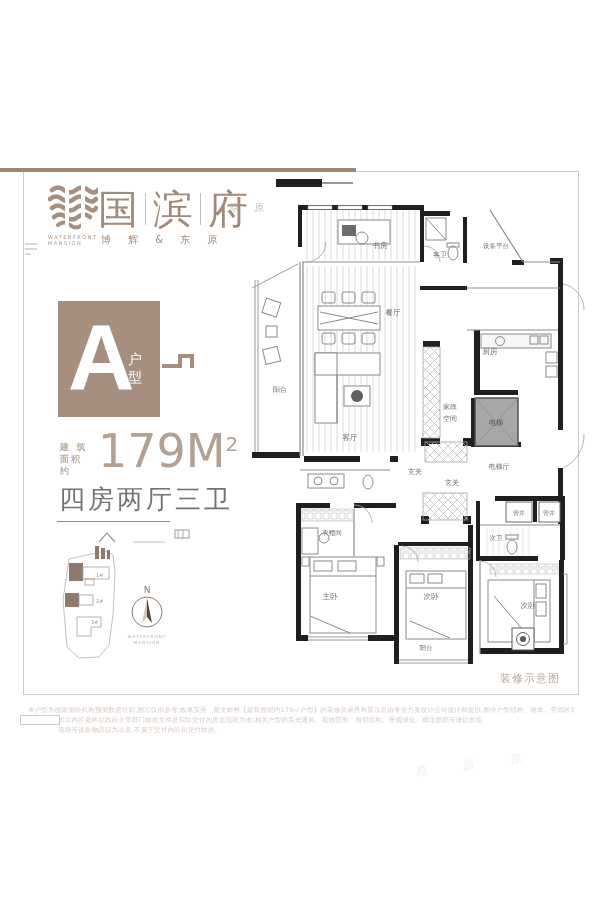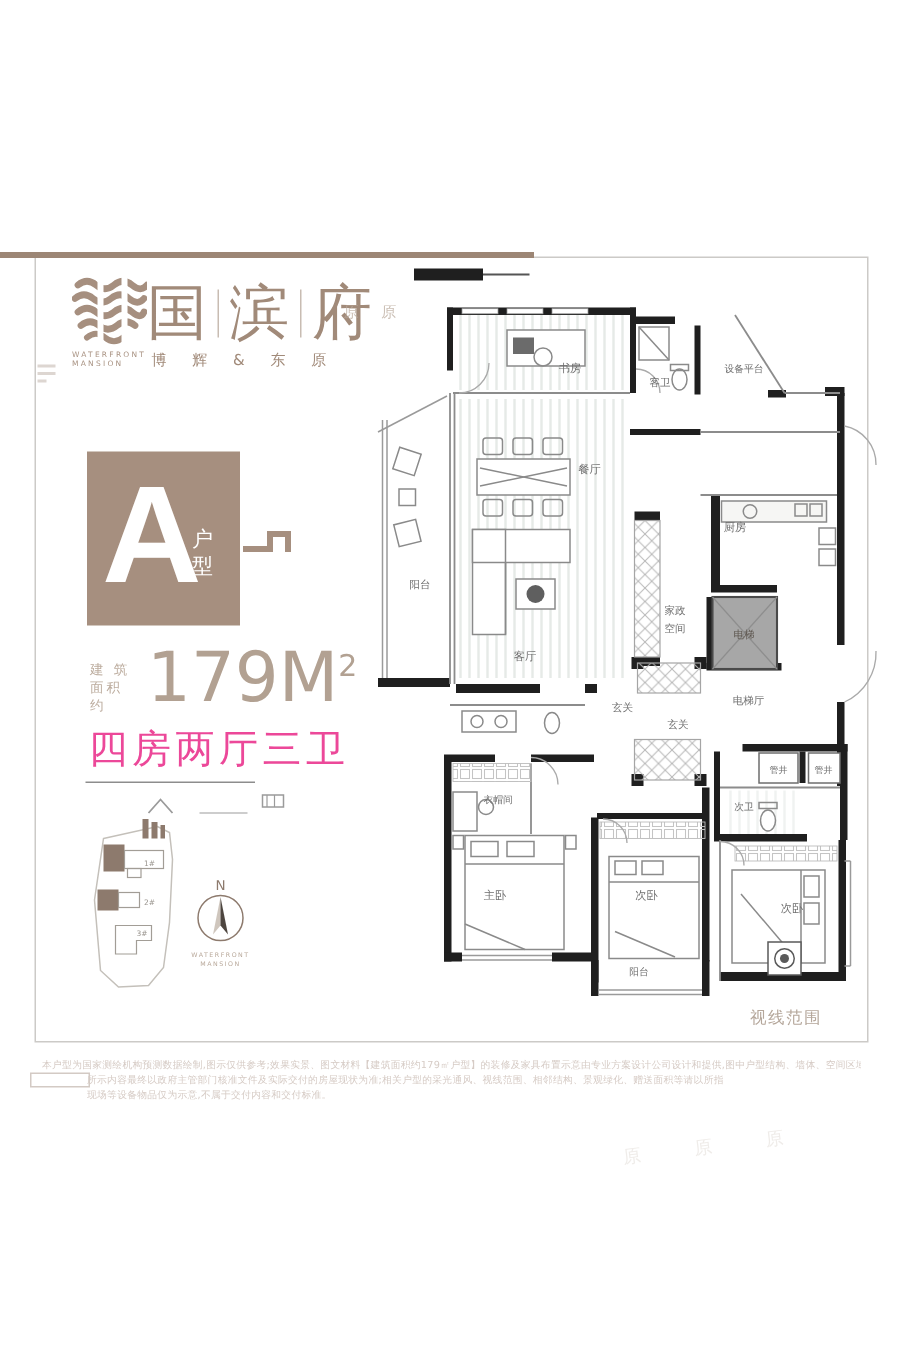--- a/index.html
+++ b/index.html
@@ -16,24 +16,24 @@
   .brand-div{width:1px;height:32px;background:#c8bcb2;margin:0 7px;}
   #brand-sub{left:101px;top:233px;width:200px;font-size:10px;letter-spacing:7px;color:#a18a79;}
   #logo-en{left:48px;top:234px;width:60px;font-size:5px;letter-spacing:1.5px;color:#a99383;line-height:6px;}
   #wm-yuan{left:229px;top:186px;font-size:10px;letter-spacing:6px;color:#b9a99b;opacity:.75;margin-top:15px;}
   .edgemark{left:25px;width:12px;height:2px;background:#ddd6d1;}
   
   #abox{left:58px;top:301px;width:102px;height:116px;background:#a68f7f;color:#fff;}
   #abox .big{position:absolute;left:10px;top:2px;font-size:92px;font-weight:bold;line-height:108px;
              font-family:"Liberation Sans",sans-serif;}
   #abox .tchar{position:absolute;font-size:14px;color:#fff;}
-  #area-pre{left:60px;top:441px;width:30px;font-size:9px;line-height:12px;letter-spacing:2px;color:#bcac9e;}
+  #area-pre{left:60px;top:441px;width:30px;font-size:9px;line-height:12px;letter-spacing:2px;color:#bcac9e;font-weight:bold;}
   #area-val{left:98px;top:424px;font-size:46px;color:#b2a192;font-family:"DejaVu Sans",sans-serif;}
   #area-val sup{font-size:20px;}
-  #layout-txt{left:59px;top:482px;font-size:26px;letter-spacing:3px;color:#ec4899;}
+  #layout-txt{left:59px;top:482px;font-size:26px;letter-spacing:3px;color:#737373;}
   #rule{left:57px;top:521px;width:113px;height:1px;background:#8d8d8d;}
   
   #plan-caption{left:500px;top:671px;font-size:11px;letter-spacing:1px;color:#b5a79b;}
   
   .disc{color:#d6cbc5;font-size:6.5px;letter-spacing:.2px;white-space:nowrap;overflow:hidden;}
   #disc1{left:28px;top:706px;width:546px;}
   #disc2{left:58px;top:716px;width:512px;}
   #disc3{left:58px;top:726px;width:300px;}
   #disc-box{left:20px;top:715px;width:38px;height:8px;border:1px solid #d3cac4;}
   #wm-br{left:415px;top:756px;font-size:12px;letter-spacing:16px;color:rgba(156,134,117,.16);
@@ -364,21 +364,21 @@
       <text x="299" y="339" font-size="6">管井</text>
       <text x="246" y="364" font-size="6.5">次卫</text>
       <text x="82" y="359" font-size="6.5">衣帽间</text>
       <text x="80" y="423" font-size="7.5">主卧</text>
       <text x="181" y="423" font-size="7.5">次卧</text>
       <text x="278" y="432" font-size="7.5">次卧</text>
       <text x="176" y="474" font-size="6.5">阳台</text>
     </g>
   </svg>
 
-  <div class="abs" id="plan-caption">视线范围</div>
+  <div class="abs" id="plan-caption">装修示意图</div>
 
   <div class="abs" id="disc-box"></div>
   <div class="abs disc" id="disc1">本户型为国家测绘机构预测数据绘制,图示仅供参考;效果实景、图文材料【建筑面积约179㎡户型】的装修及家具布置示意由专业方案设计公司设计和提供,图中户型结构、墙体、空间区域等进行了适当优化处理</div>
   <div class="abs disc" id="disc3">现场等设备物品仅为示意,不属于交付内容和交付标准。</div>
   <div class="abs disc" id="disc2">所示内容最终以政府主管部门核准文件及实际交付的房屋现状为准;相关户型的采光通风、视线范围、相邻结构、景观绿化、赠送面积等请以所指</div>
 
   <div class="abs" id="wm-br">原 原 原</div>
 
 </div>
 

